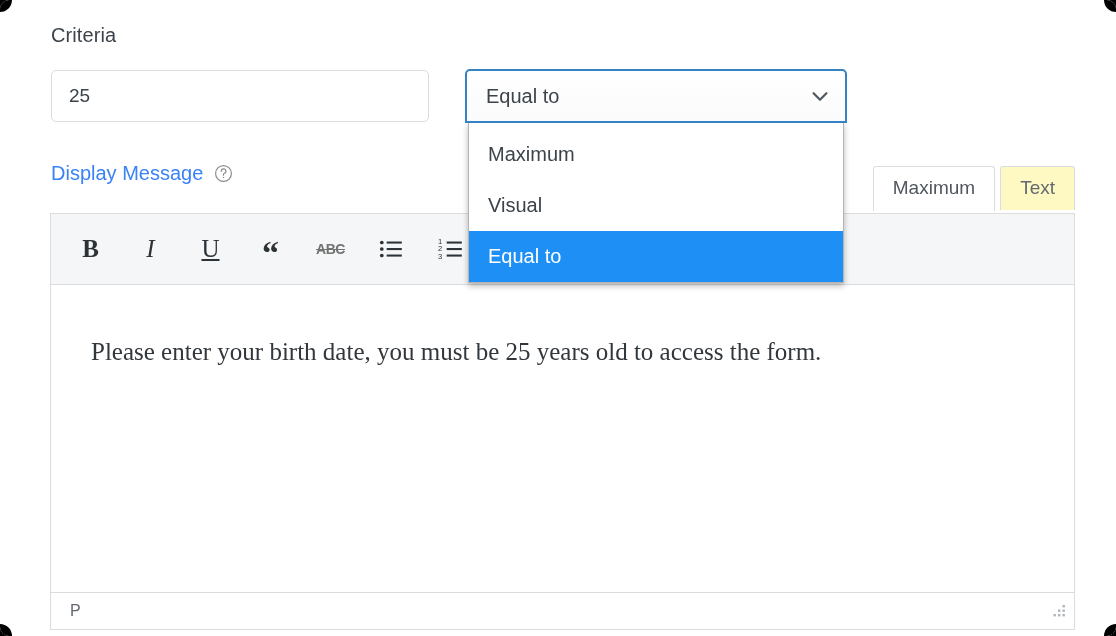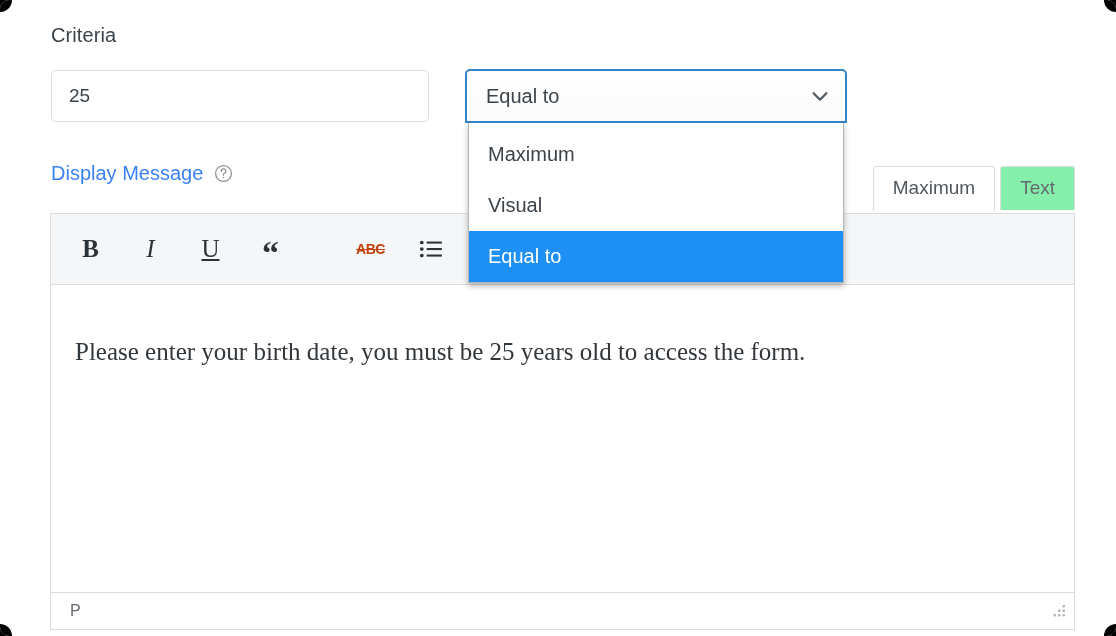--- a/index.html
+++ b/index.html
@@ -148,21 +148,21 @@
   }
   .tab.active {
     background: #ffffff;
     color: #50575e;
     position: relative;
     z-index: 8;
     margin-bottom: -1px;
     padding-bottom: 12px;
   }
   .tab.inactive {
-    background: #86efac;
+    background: #fef9c3;
     color: #646970;
   }
 
   
   .editor {
     position: absolute;
     left: 50px;
     top: 213px;
     width: 1025px;
     height: 417px;
@@ -212,36 +212,36 @@
     font-size: 34px;
     line-height: 0.6;
     padding-top: 8px;
   }
   .tool-strike {
     font-family: "Liberation Sans", sans-serif;
     font-weight: bold;
     font-size: 14px;
     letter-spacing: -0.5px;
     text-decoration: line-through;
-    color: #c2410c;
-    margin-left: 40px;
+    color: #737373;
   }
   .tool svg { display: block; }
 
   .editor-body {
     flex: 1 1 auto;
     position: relative;
     background: #ffffff;
     padding: 23px 24px 0 24px;
   }
   .editor-text {
     font-family: "Liberation Serif", serif;
     font-size: 25px;
     color: #32373c;
     line-height: 1.5;
+    margin-left: 16px;
   }
   .editor-statusbar {
     flex: 0 0 auto;
     height: 36px;
     border-top: 1px solid #dcdcde;
     background: #ffffff;
     display: flex;
     align-items: center;
     justify-content: space-between;
     padding: 0 7px 0 19px;

